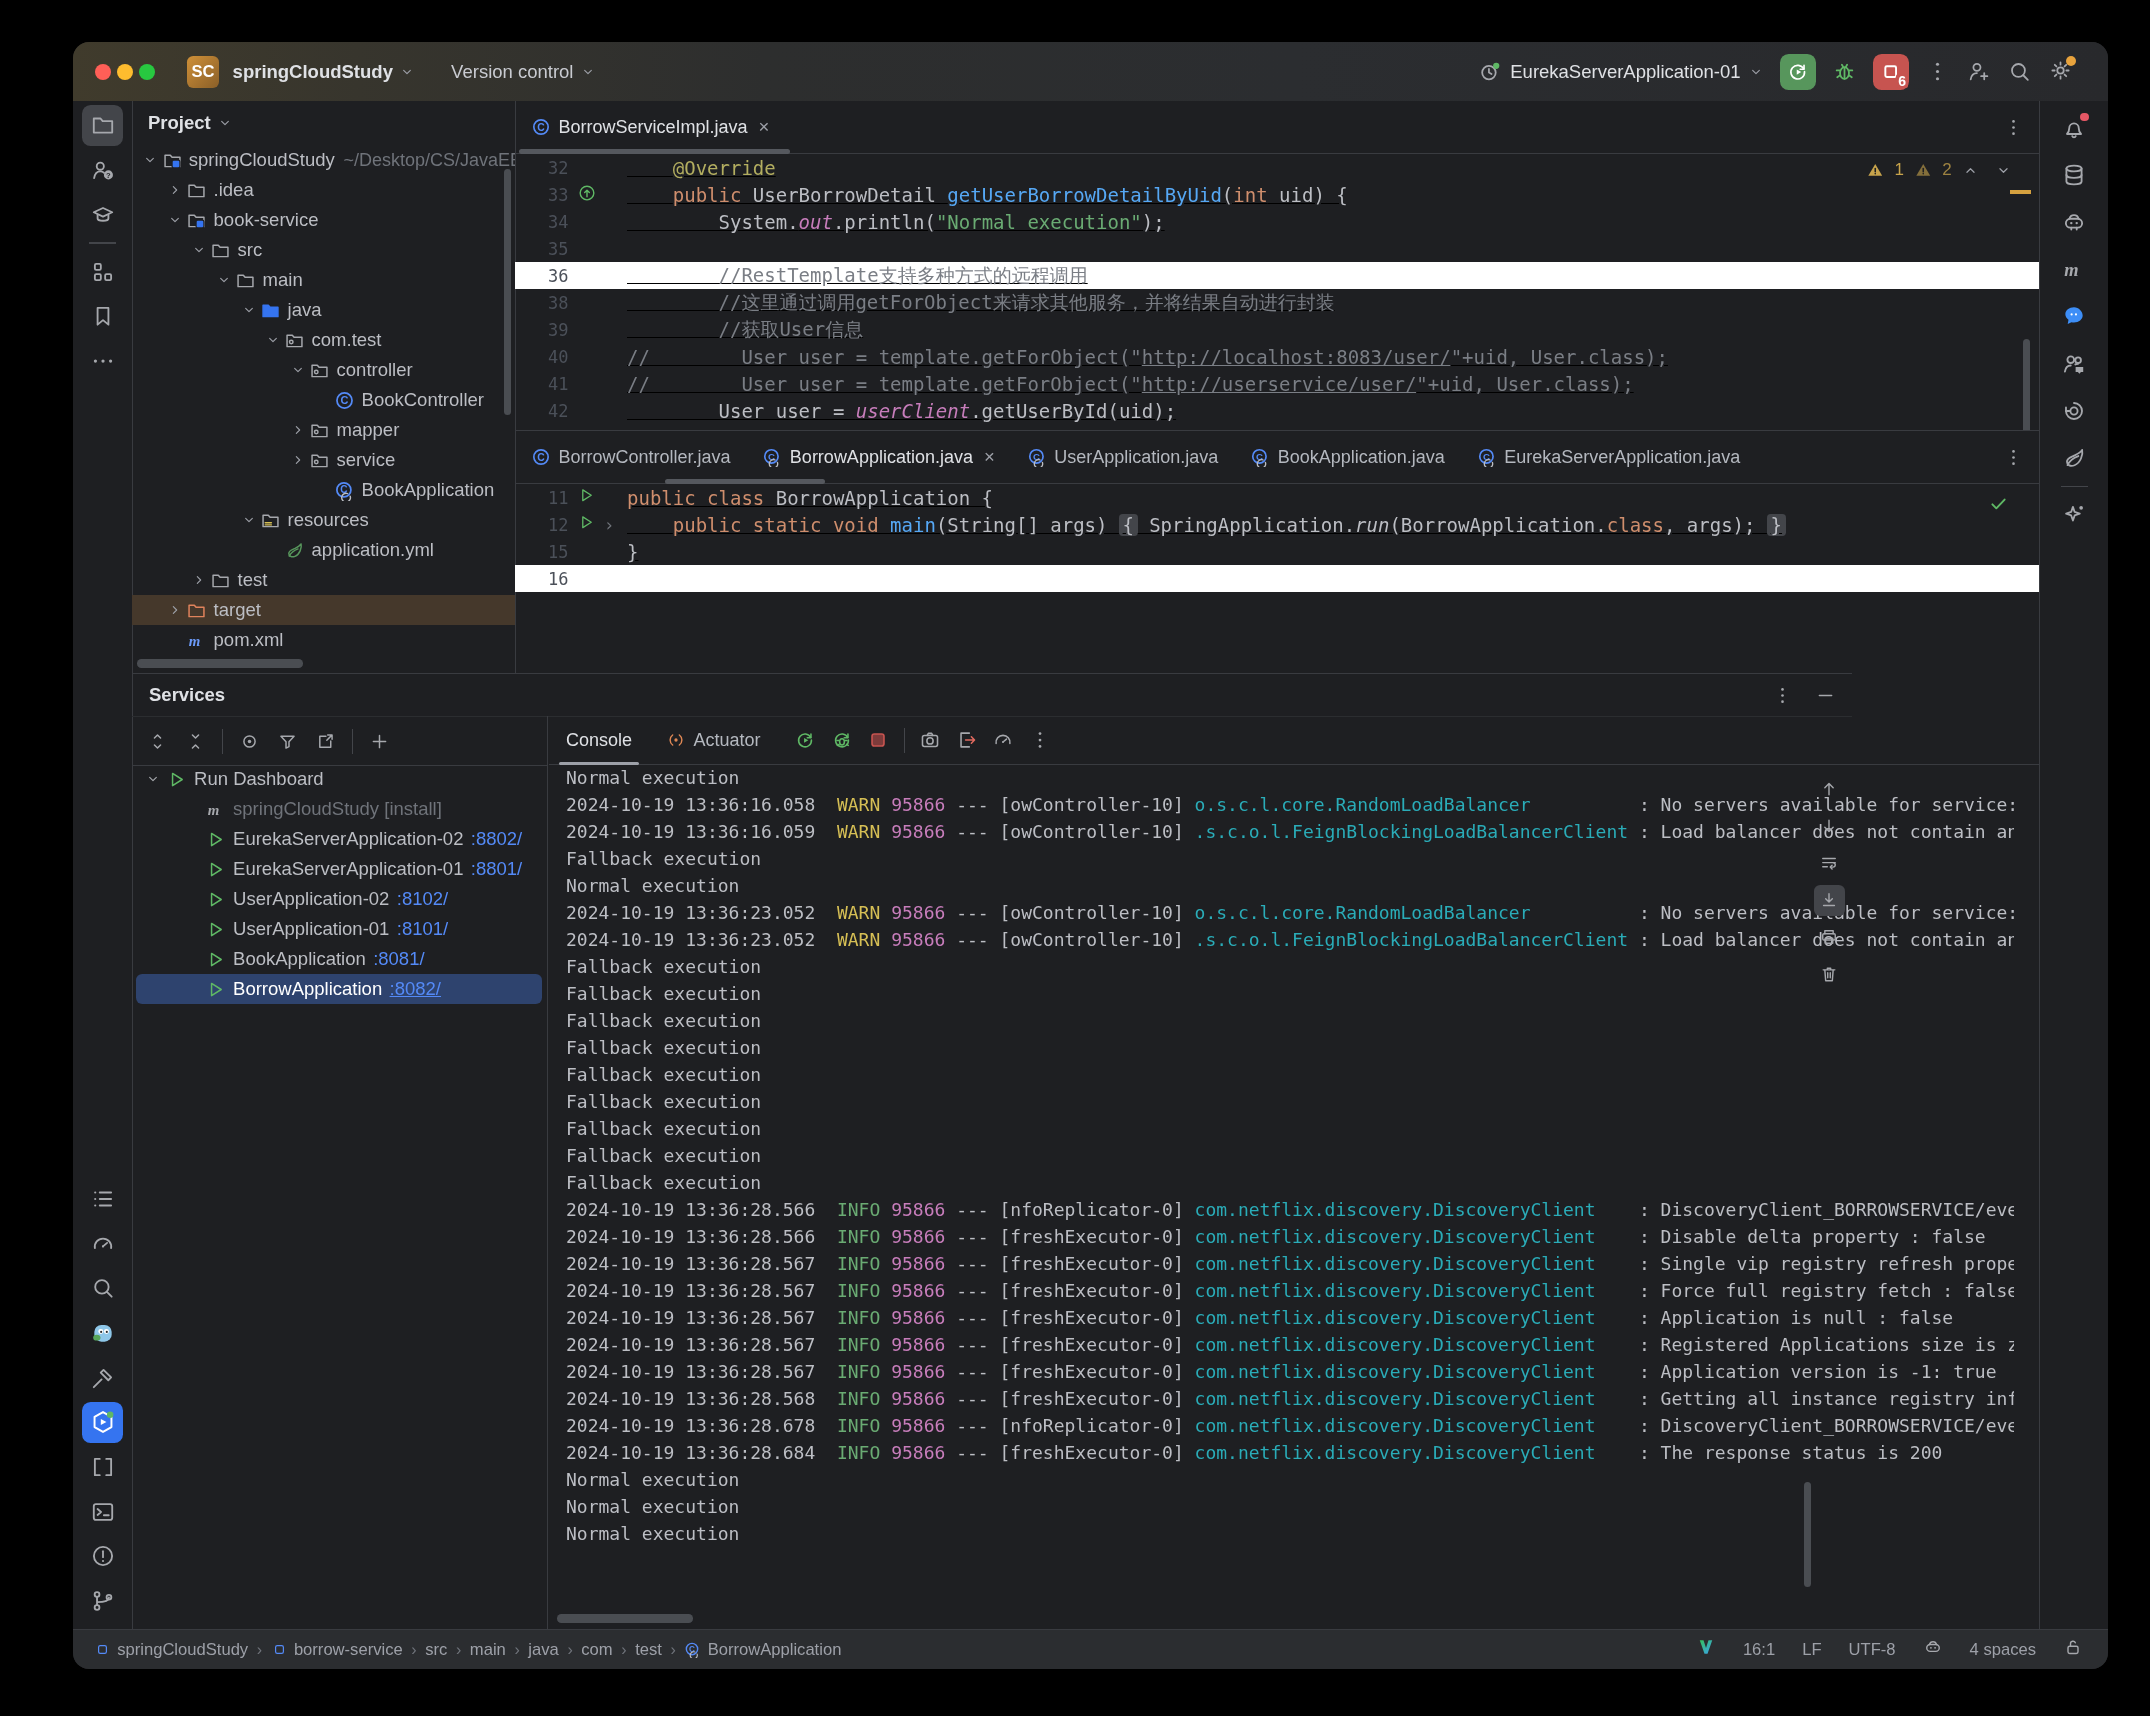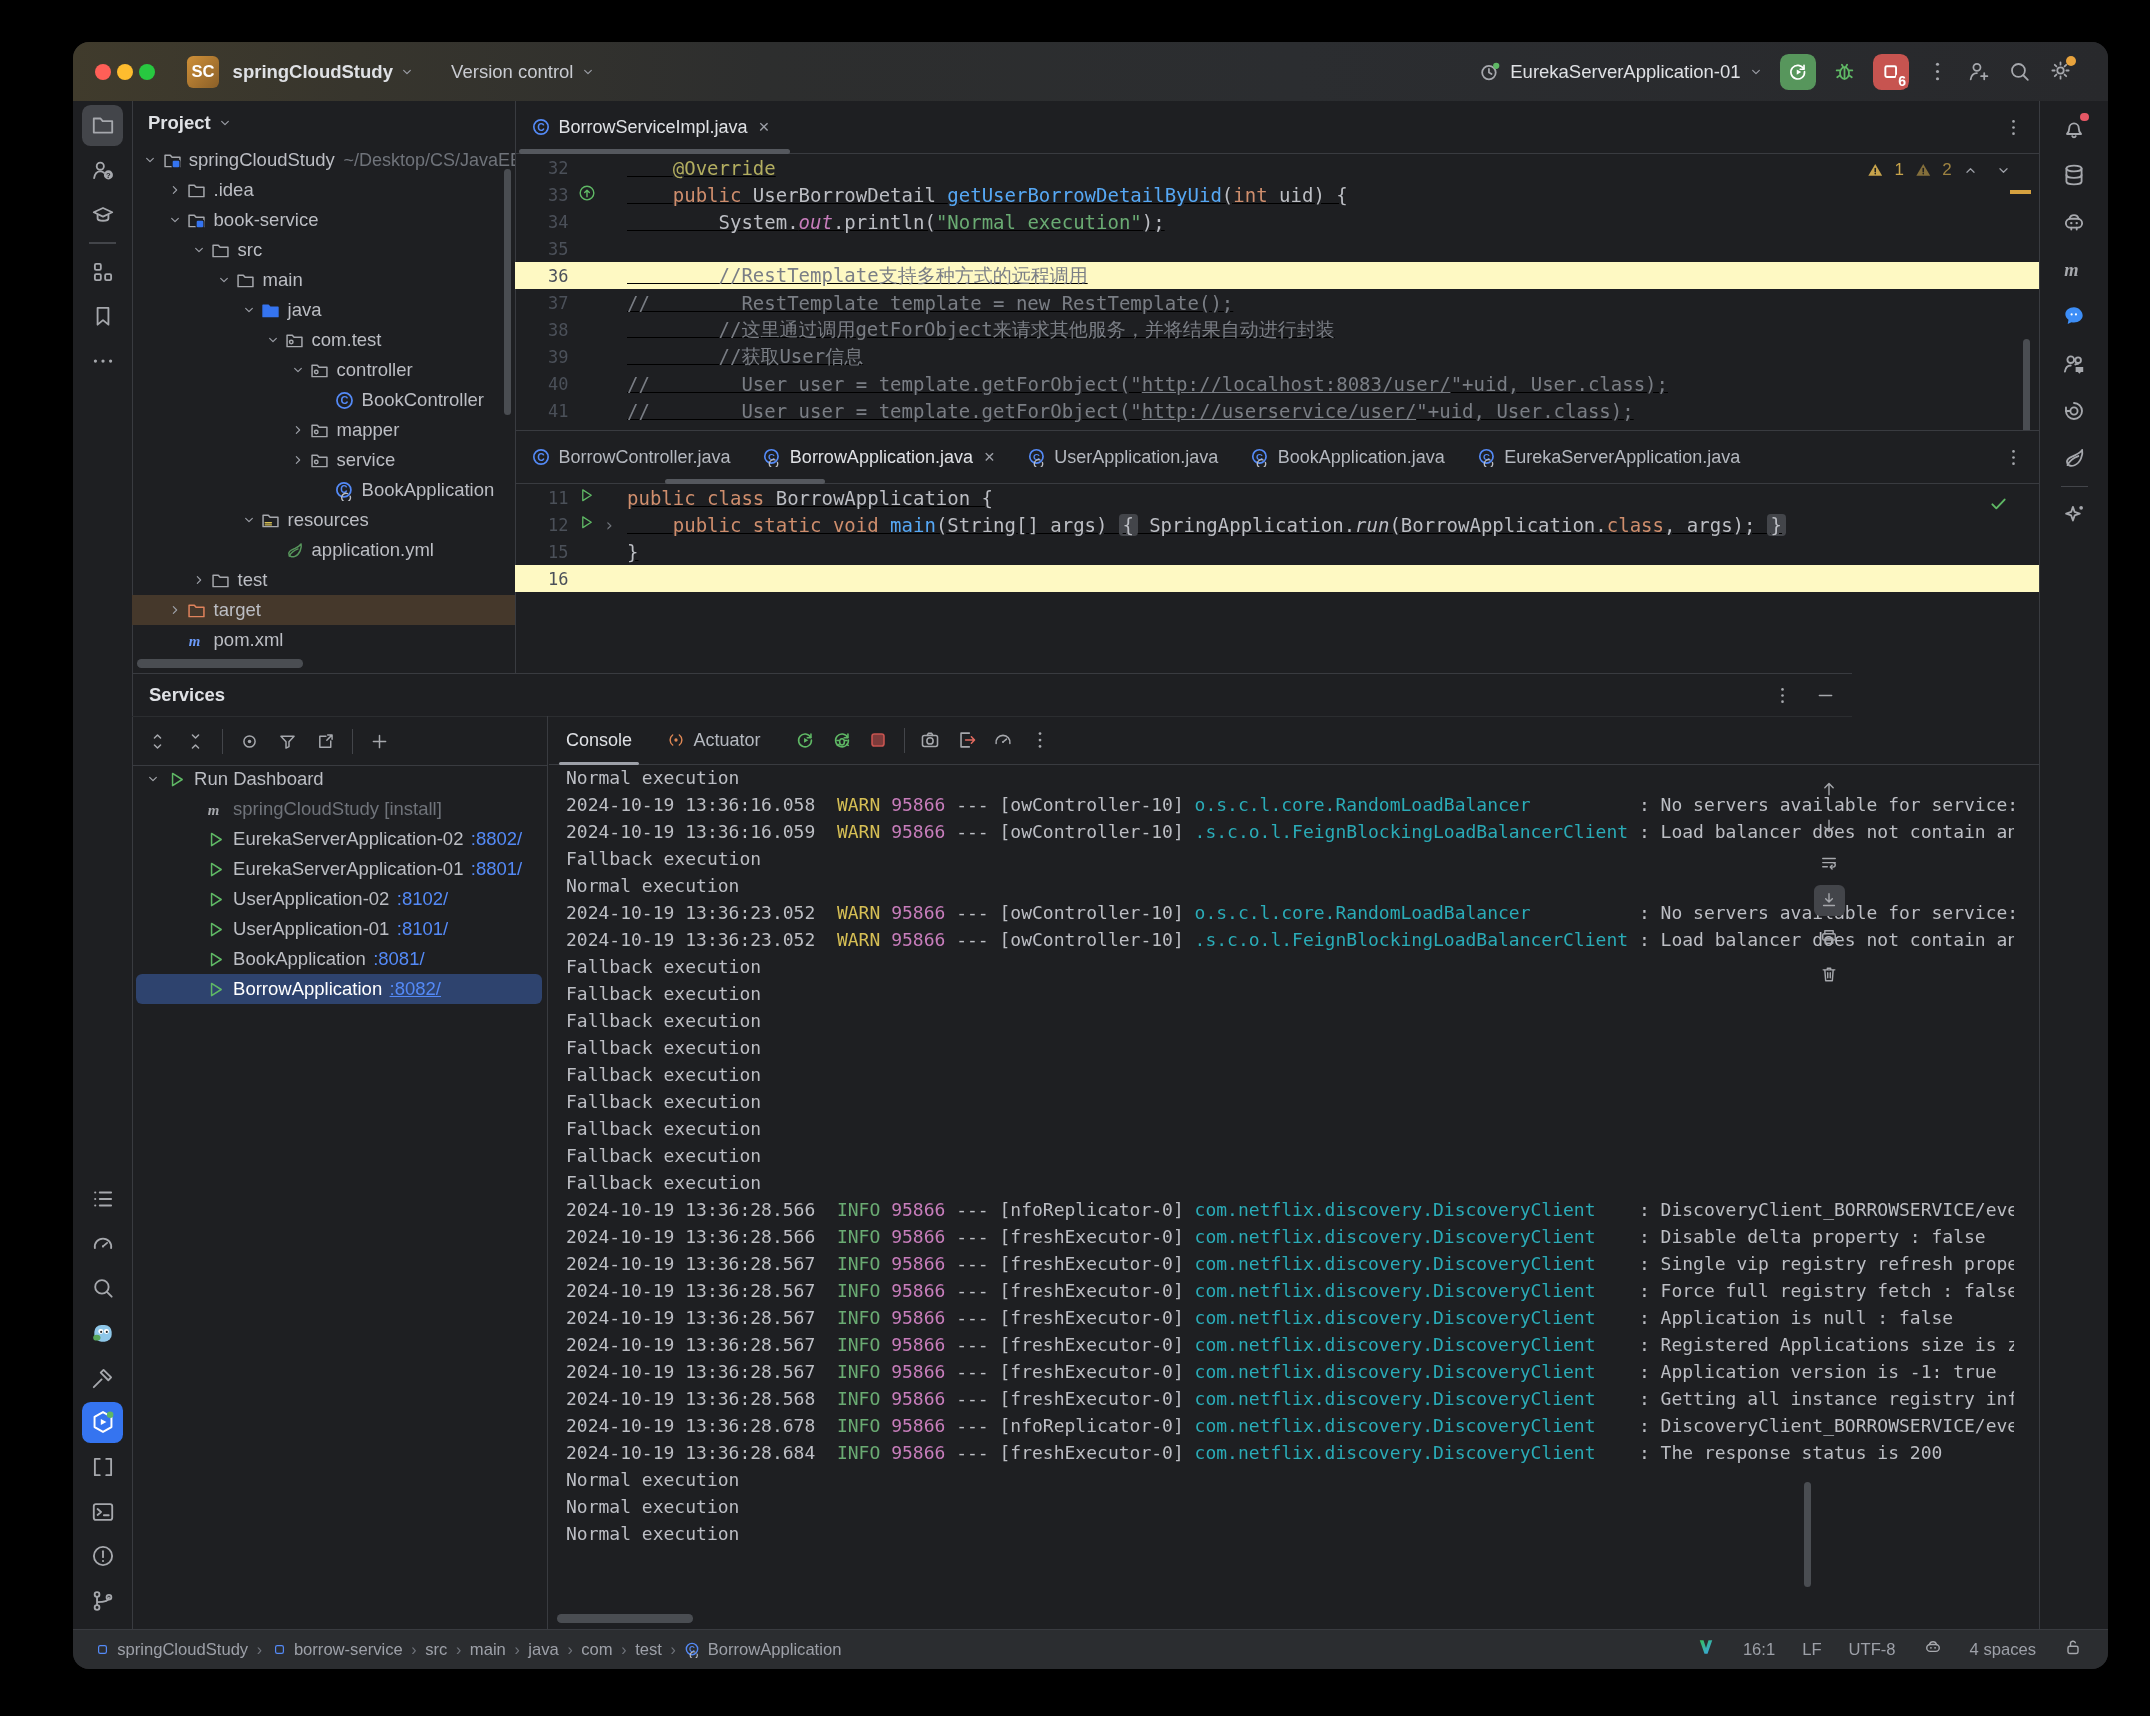--- a/index.html
+++ b/index.html
@@ -60,21 +60,21 @@
   .tabbar{height:52px;display:flex;align-items:center;border-bottom:1.2px solid #393b40;position:relative;}
   .etab{display:flex;align-items:center;gap:7.4px;height:100%;padding:0 16px;font-size:18px;color:#b4b8bf;}
   .etab.active{color:#dfe1e5;}
   .etab .ic{width:20px;height:20px;}
   .etab .closex{color:#9da0a8;font-size:18.5px;margin-left:3.7px;}
   .tab-kebab{position:absolute;right:16px;width:21px;height:21px;}
   .hthumb{position:absolute;height:5px;border-radius:2.5px;background:#55585e;bottom:-1.2px;}
   .codearea{position:relative;}
   .cl{display:grid;grid-template-columns:62px 27px 22px 1fr;height:27px;align-items:center;
       font-family:"DejaVu Sans Mono",monospace;font-size:19px;}
-  .cl.current{background:#fef9c3;}
+  .cl.current{background:#ffffff;}
   .cl .num{text-align:right;color:#4b5059;padding-right:8.6px;font-size:17px;font-family:"DejaVu Sans Mono",monospace;}
   .cl .g1 .ic{width:20px;height:20px;}
   .cl .g2{color:#6f737a;font-size:17px;}
   .cl pre{margin:1px;white-space:pre;overflow:hidden;text-decoration:underline;}
   .kw{color:#cf8e6d;} .mth{color:#56a8f5;} .str{color:#6aab73;} .cmt{color:#7a7e85;}
   .fld{color:#c77dbb;font-style:italic;} .ann{color:#b3ae60;} .p{color:#bcbec4;} .itl{font-style:italic;}
   .fold{background:#43454a;border-radius:3.7px;padding:0 3.7px;color:#bcbec4;}
   .url{text-decoration:underline;}
   .wsq{text-decoration:underline wavy #b3ae60;text-underline-offset:5.5px;text-decoration-thickness:1.2px;}
   #ed1-warns{position:absolute;right:28px;top:6.2px;display:flex;align-items:center;gap:10px;color:#c8a44c;font-size:17px;z-index:3;}
@@ -718,26 +718,20 @@
           <div class="cl">
       <span class="num">35</span>
       <span class="g1"></span>
             <span class="g2"></span>
           </div>
           <div class="cl current">
       <span class="num">36</span>
       <span class="g1"></span>
             <span class="g2"></span>
             <pre><span class="cmt">        //RestTemplate支持多种方式的远程调用</span></pre>
-          </div>
-          <div class="cl">
-      <span class="num">37</span>
-      <span class="g1"></span>
-            <span class="g2"></span>
-            <pre><span class="cmt">//        RestTemplate template = new RestTemplate();</span></pre>
           </div>
           <div class="cl">
       <span class="num">38</span>
       <span class="g1"></span>
             <span class="g2"></span>
             <pre><span class="cmt">        //这里通过调用getForObject来请求其他服务，并将结果自动进行封装</span></pre>
           </div>
           <div class="cl">
       <span class="num">39</span>
       <span class="g1"></span>

